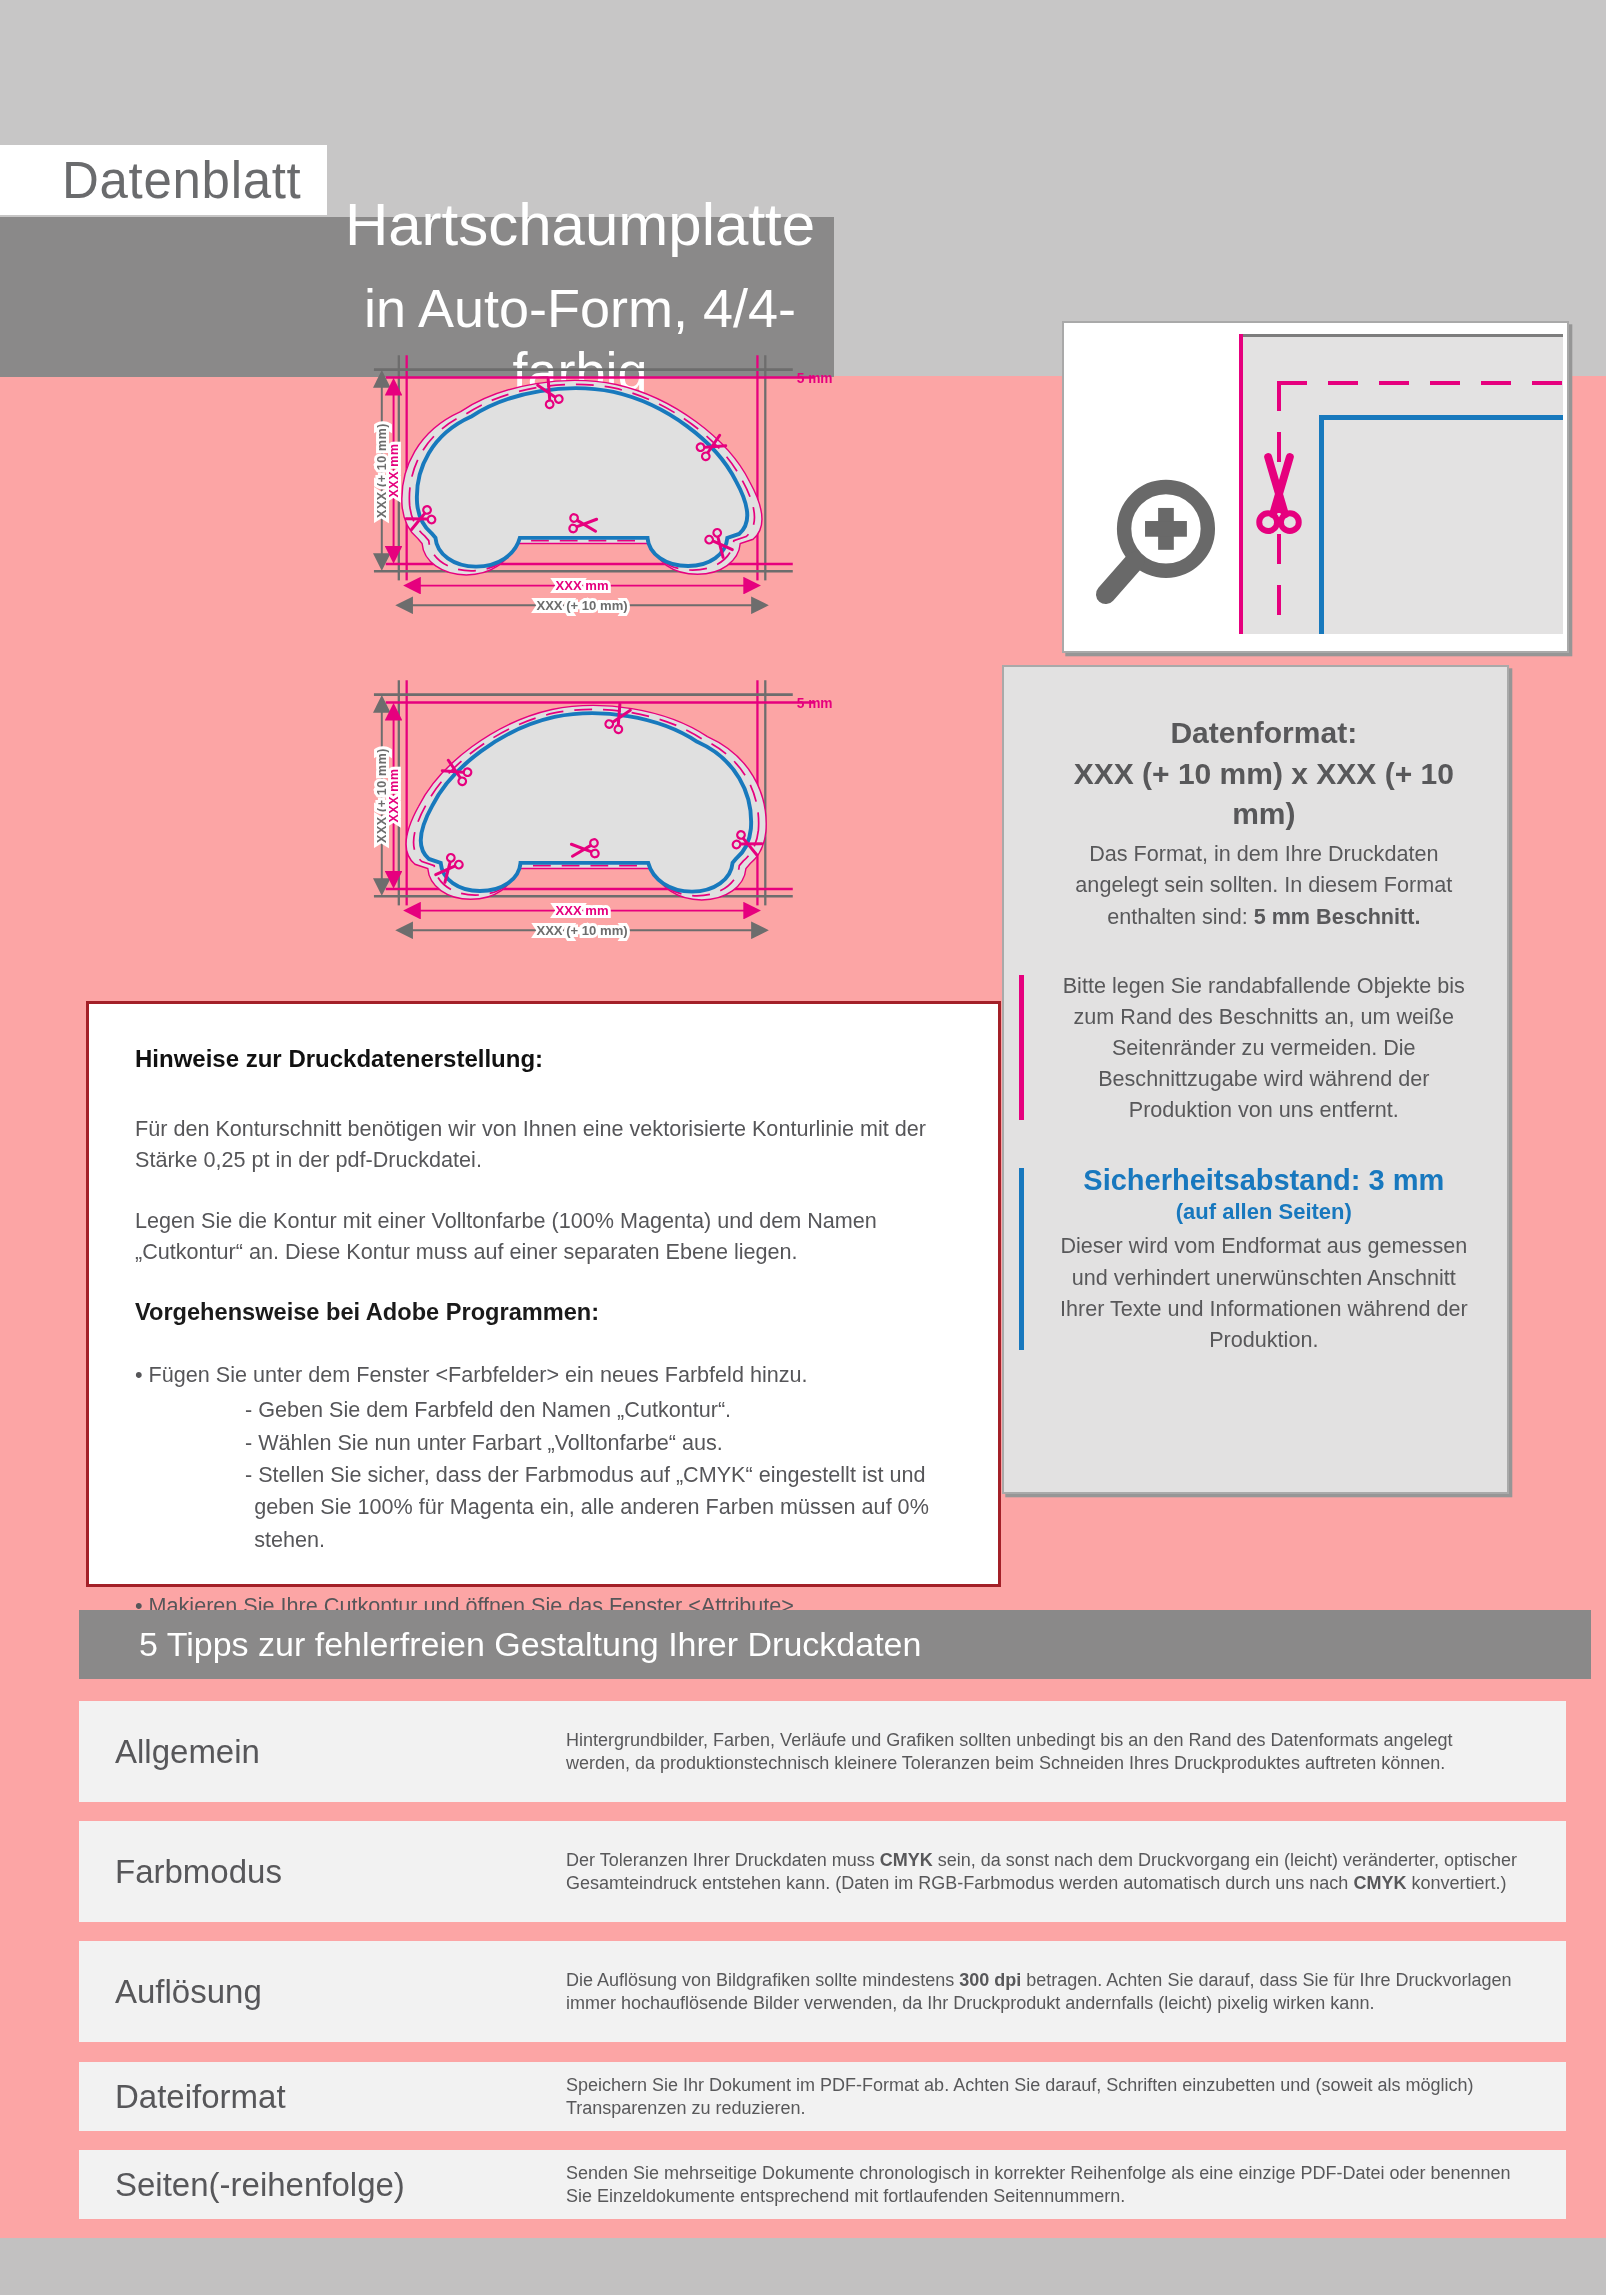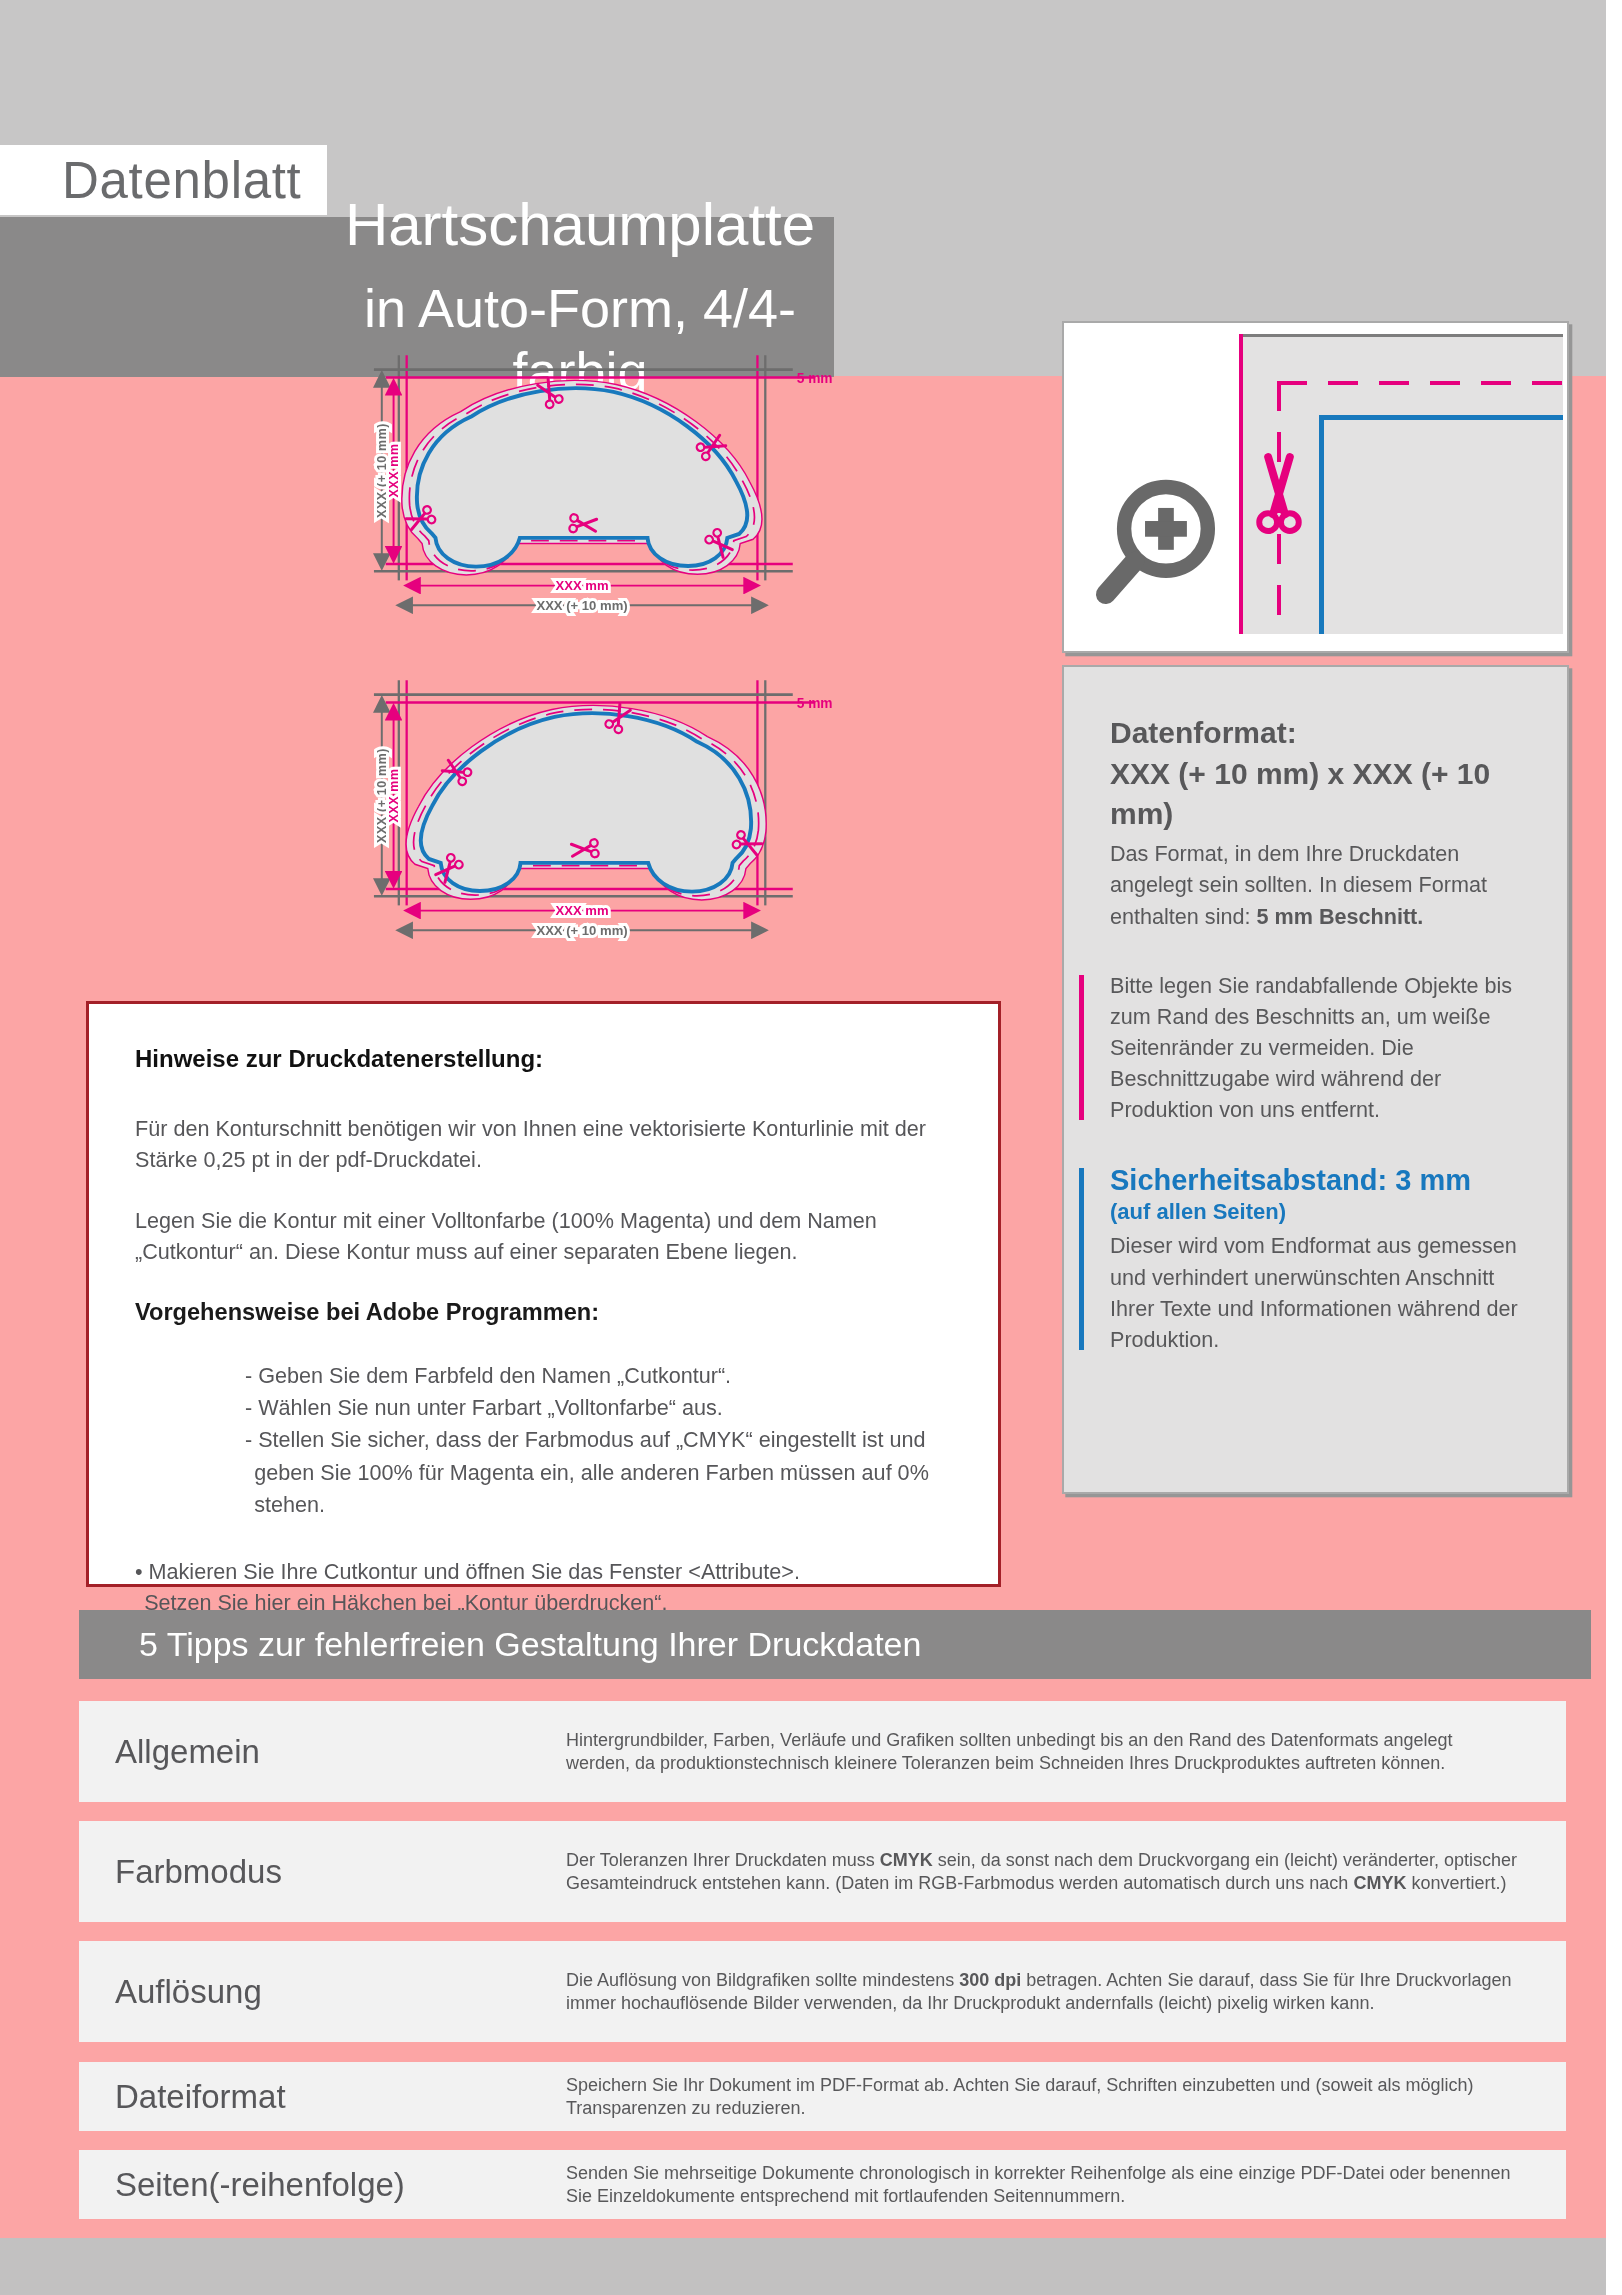--- a/index.html
+++ b/index.html
@@ -29,23 +29,23 @@
   .db-dash-v{position:absolute;left:213px;top:58px;width:3.9px;height:253px;
     background:repeating-linear-gradient(180deg,#e6007e 0 30px,rgba(0,0,0,0) 30px 51px);}
   .db-dash-h{position:absolute;left:213px;top:58px;width:286px;height:3.9px;
     background:repeating-linear-gradient(90deg,#e6007e 0 30px,rgba(0,0,0,0) 30px 51px);}
   .db-blue-v{position:absolute;left:255px;top:92px;width:4.6px;height:219px;background:#1879bd;}
   .db-blue-h{position:absolute;left:255px;top:92px;width:244px;height:4.6px;background:#1879bd;}
   .db-scissors{position:absolute;left:185px;top:128px;}
   .db-magnifier{position:absolute;left:26px;top:147px;}
 
   
-  .info-panel{position:absolute;left:1062px;top:665px;width:507px;height:829px;background:#e2e1e1;
+  .info-panel{position:absolute;left:1002px;top:665px;width:507px;height:829px;background:#e2e1e1;
     border:2.6px solid #a9a9a9;box-shadow:3.3px 3.3px 0 #969696;box-sizing:border-box;
-    padding:46px 29.4px 0 46px;color:#58585a;}
+    padding:46px 29.4px 0 46px;color:#58585a;text-align:center;}
   .info-panel .h1{font-size:30px;font-weight:bold;line-height:1.35;}
   .info-panel p{font-size:21.6px;line-height:1.44;margin:3.9px 0 0 0;}
   .ip-section{position:relative;margin-top:38px;}
   .ip-bar{position:absolute;left:-31px;top:5.2px;bottom:5.2px;width:4.6px;}
   .bar-magenta{background:#e6007e;}
   .bar-magenta-dash{background:repeating-linear-gradient(180deg,#e6007e 0 17px,rgba(0,0,0,0) 17px 29.4px);}
   .bar-blue{background:#1878be;}
   .ip-title-m{font-size:29px;font-weight:bold;color:#e6007e;line-height:1.2;}
   .ip-title-b{font-size:29px;font-weight:bold;color:#1878be;line-height:1.2;}
   .ip-sub-b{font-size:22px;font-weight:bold;color:#1878be;line-height:1.3;}
@@ -188,20 +188,21 @@
       <div class="ip-sub-b">(auf allen Seiten)</div>
       <p>Dieser wird vom Endformat aus gemessen und verhindert unerwünschten Anschnitt Ihrer Texte und Informationen während der Produktion.</p>
     </div>
   </div>
 
   <div class="hinweise">
     <div class="title">Hinweise zur Druckdatenerstellung:</div>
     <div class="para">Für den Konturschnitt benötigen wir von Ihnen eine vektorisierte Konturlinie mit der Stärke 0,25 pt in der pdf-Druckdatei.</div>
     <div class="para">Legen Sie die Kontur mit einer Volltonfarbe (100% Magenta) und dem Namen „Cutkontur“ an. Diese Kontur muss auf einer separaten Ebene liegen.</div>
     <div class="subtitle">Vorgehensweise bei Adobe Programmen:</div>
+    <div class="bullet">• Fügen Sie unter dem Fenster &lt;Farbfelder&gt; ein neues Farbfeld hinzu.</div>
     <div class="subline">- Geben Sie dem Farbfeld den Namen „Cutkontur“.</div>
     <div class="subline">- Wählen Sie nun unter Farbart „Volltonfarbe“ aus.</div>
     <div class="subwrap">- Stellen Sie sicher, dass der Farbmodus auf „CMYK“ eingestellt ist und geben Sie 100% für Magenta ein, alle anderen Farben müssen auf 0% stehen.</div>
     <div class="bullet2">• Makieren Sie Ihre Cutkontur und öffnen Sie das Fenster &lt;Attribute&gt;.</div>
     <div class="bullet2b">Setzen Sie hier ein Häkchen bei „Kontur überdrucken“.</div>
   </div>
 
   <div class="tips-banner">
     <span>5 Tipps zur fehlerfreien Gestaltung Ihrer Druckdaten</span>
   </div>

